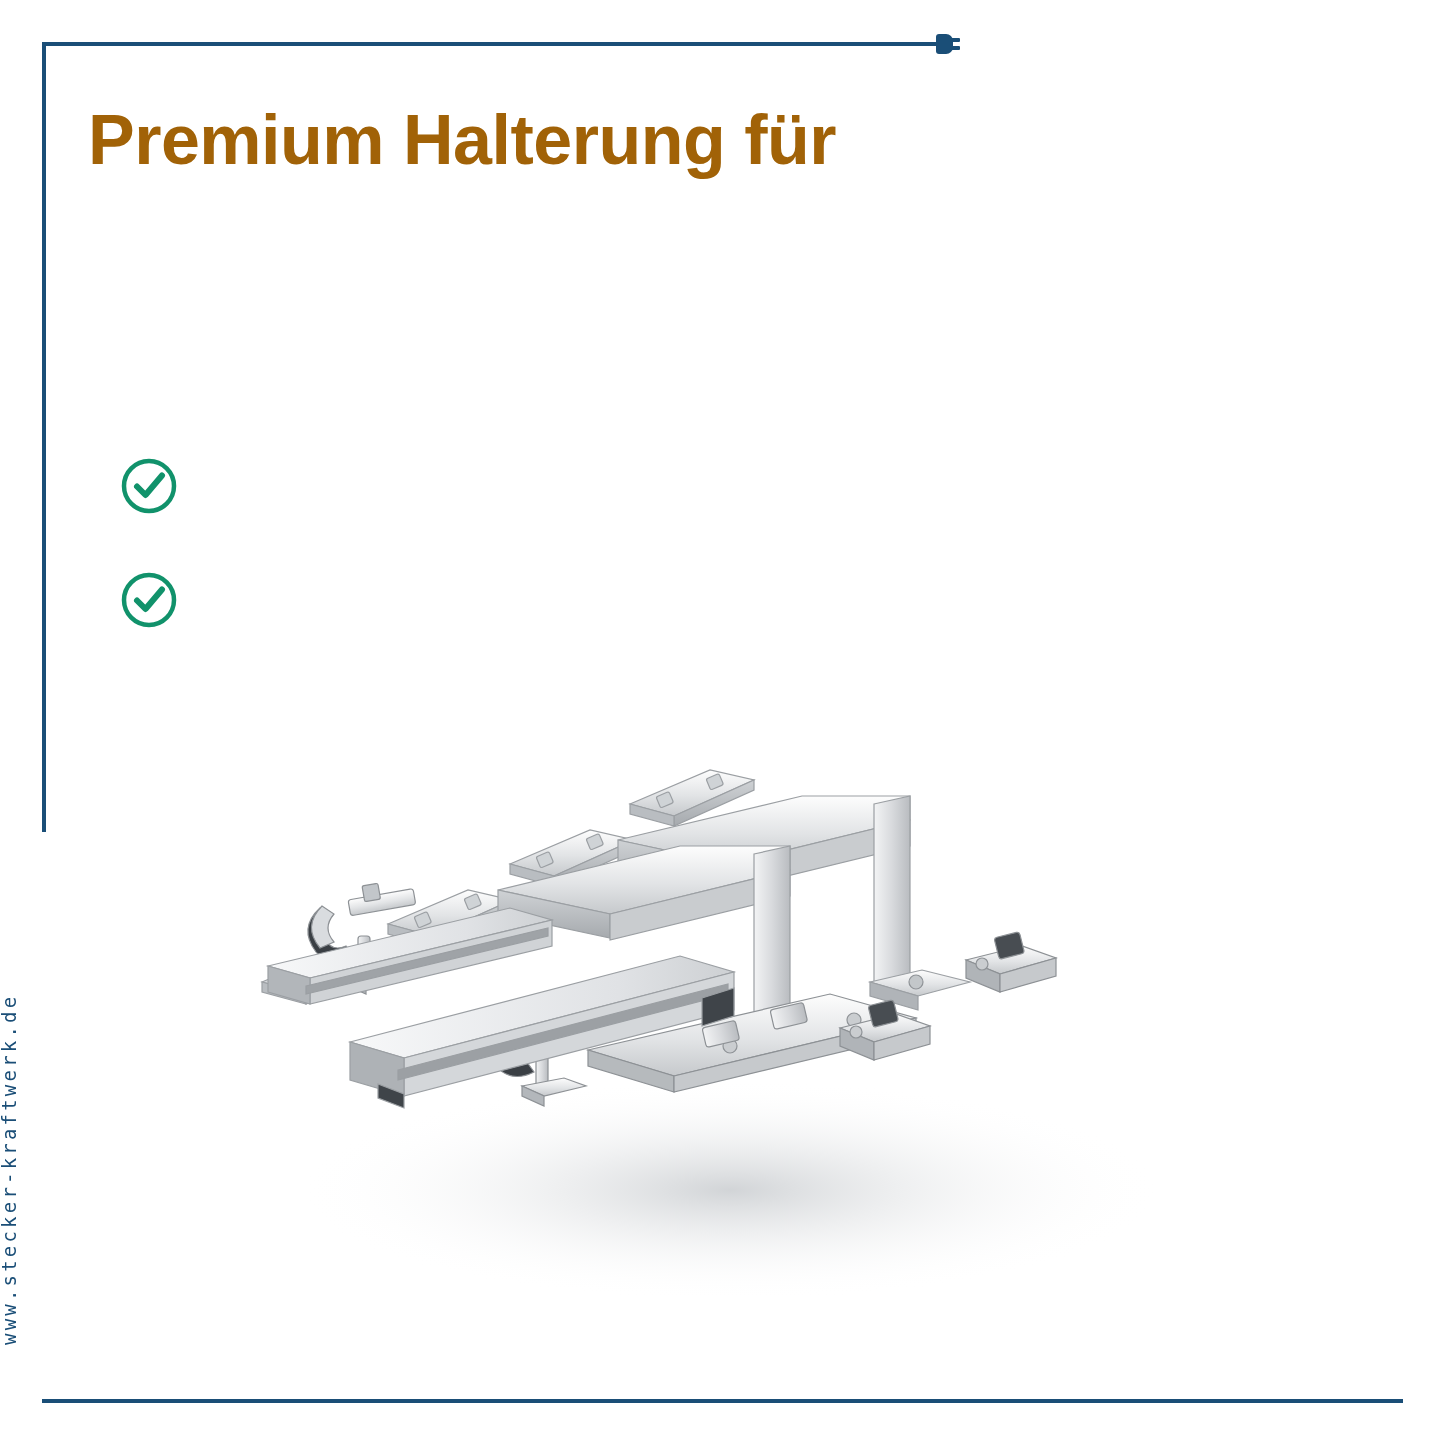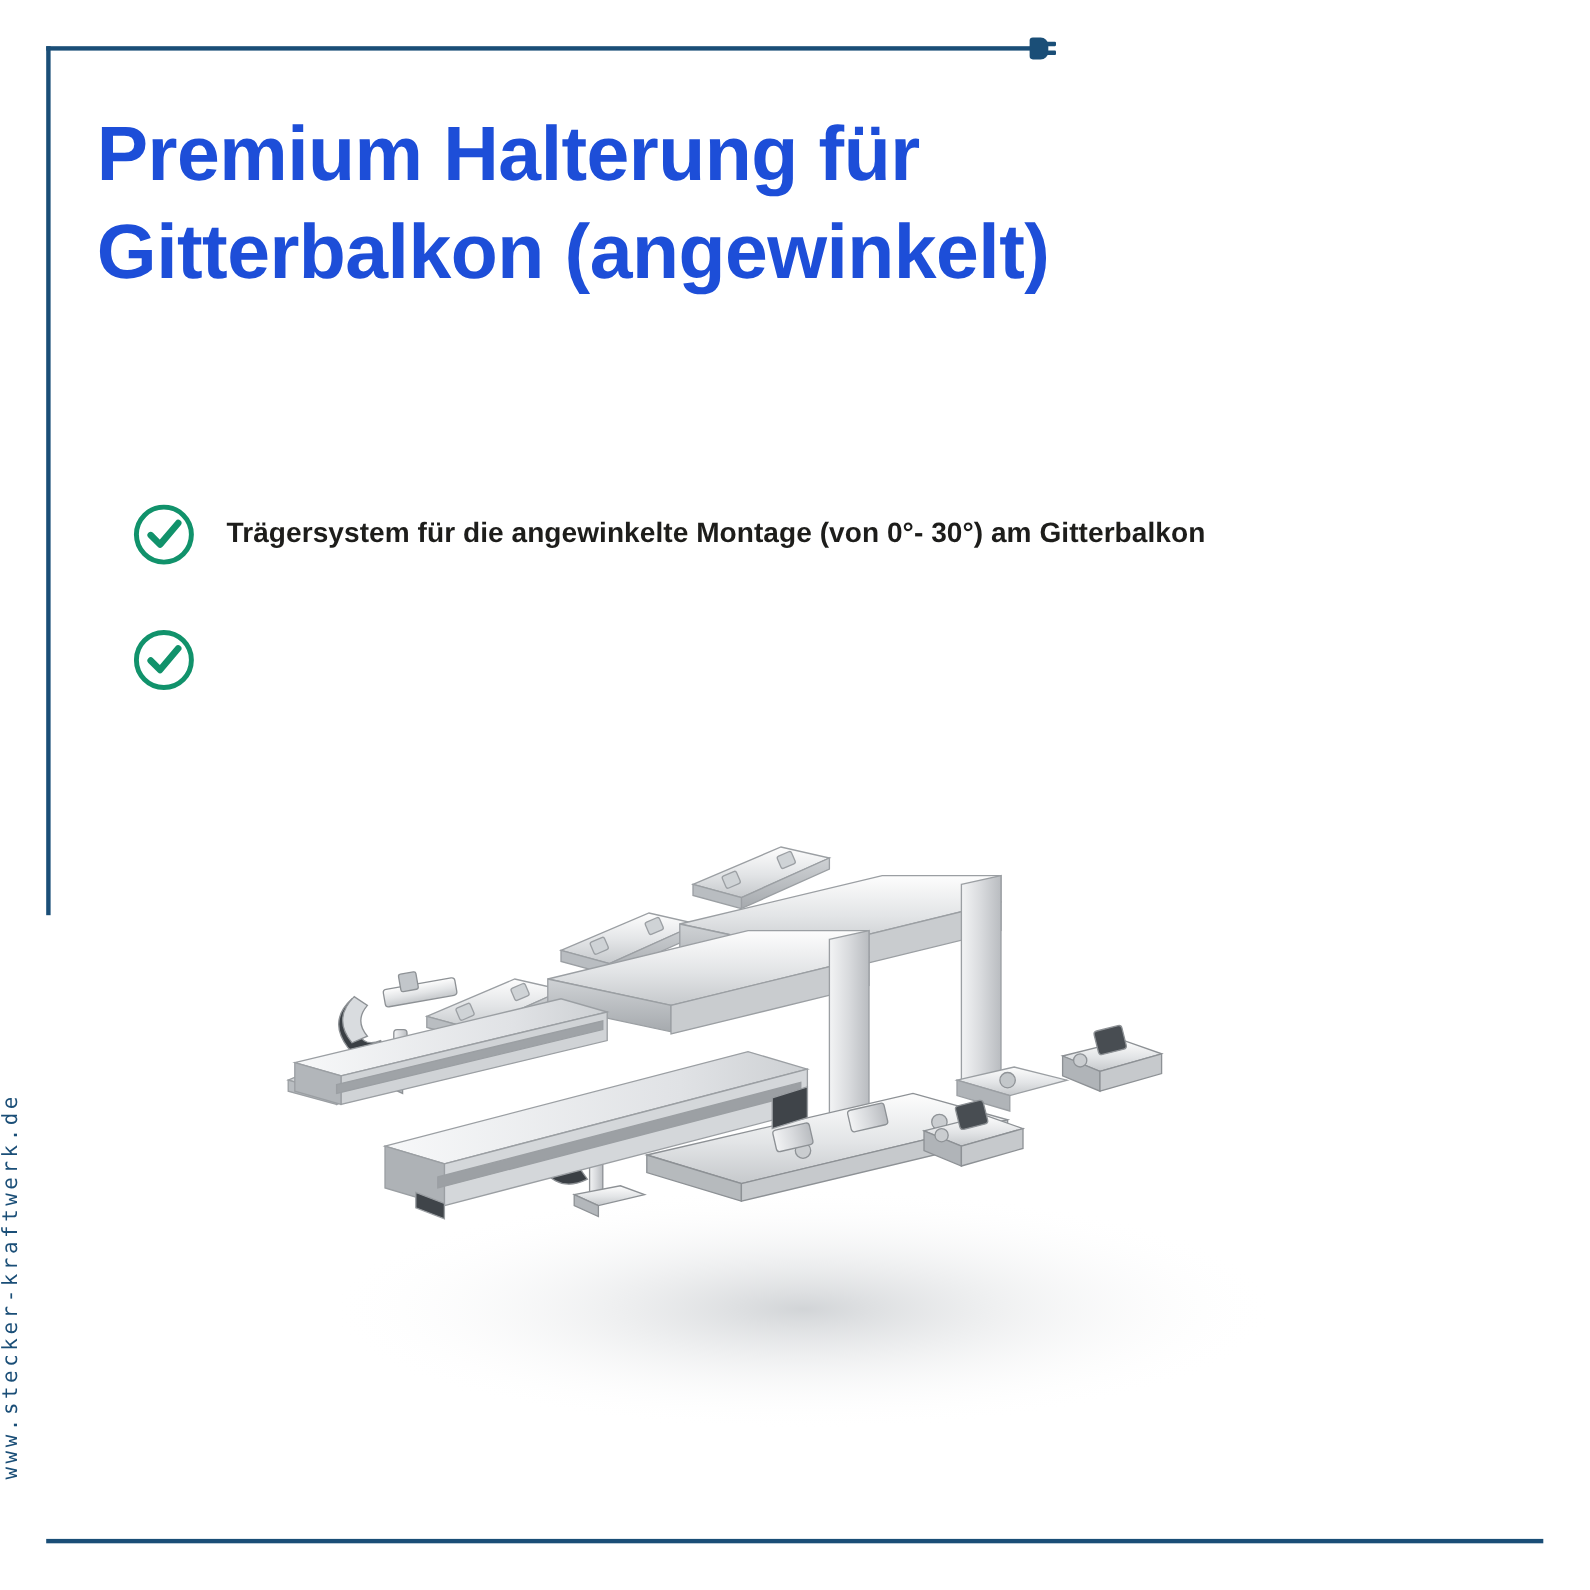--- a/index.html
+++ b/index.html
@@ -88,21 +88,21 @@
     color: #1a4e77;
     font-weight: 400;
   }
 
   
   .headline {
     position: absolute;
     left: 88px;
     top: 96px;
     width: 1060px;
-    color: #1d4ed8;
+    color: #a16207;
     font-size: 70px;
     font-weight: 700;
     line-height: 1.27;
     letter-spacing: -0.5px;
   }
   .headline .l2 { display: block; }
 
   
   .features {
     position: absolute;
@@ -151,33 +151,31 @@
     <div class="body"></div>
     <div class="pin p1"></div>
     <div class="pin p2"></div>
   </div>
   <div class="frame-bottom"></div>
 
   <div class="site-url">www.stecker-kraftwerk.de</div>
 
   <div class="headline">
     <span>Premium Halterung für</span>
-    <span class="l2">Gitterbalkon (angewinkelt)</span>
   </div>
 
   <div class="features">
 
     <div class="feature">
       <span class="check">
         <svg viewBox="0 0 58 58" width="58" height="58" aria-hidden="true">
           <circle cx="29" cy="29" r="25" fill="none" stroke="#11926b" stroke-width="4.5"></circle>
           <path d="M17 29.5 L25.5 38 L42 18.5" fill="none" stroke="#11926b" stroke-width="6" stroke-linecap="round" stroke-linejoin="round"></path>
         </svg>
       </span>
-      <span class="label">Trägersystem für die angewinkelte Montage (von 0°- 30°) am Gitterbalkon</span>
     </div>
 
     <div class="feature">
       <span class="check">
         <svg viewBox="0 0 58 58" width="58" height="58" aria-hidden="true">
           <circle cx="29" cy="29" r="25" fill="none" stroke="#11926b" stroke-width="4.5"></circle>
           <path d="M17 29.5 L25.5 38 L42 18.5" fill="none" stroke="#11926b" stroke-width="6" stroke-linecap="round" stroke-linejoin="round"></path>
         </svg>
       </span>
     </div>

